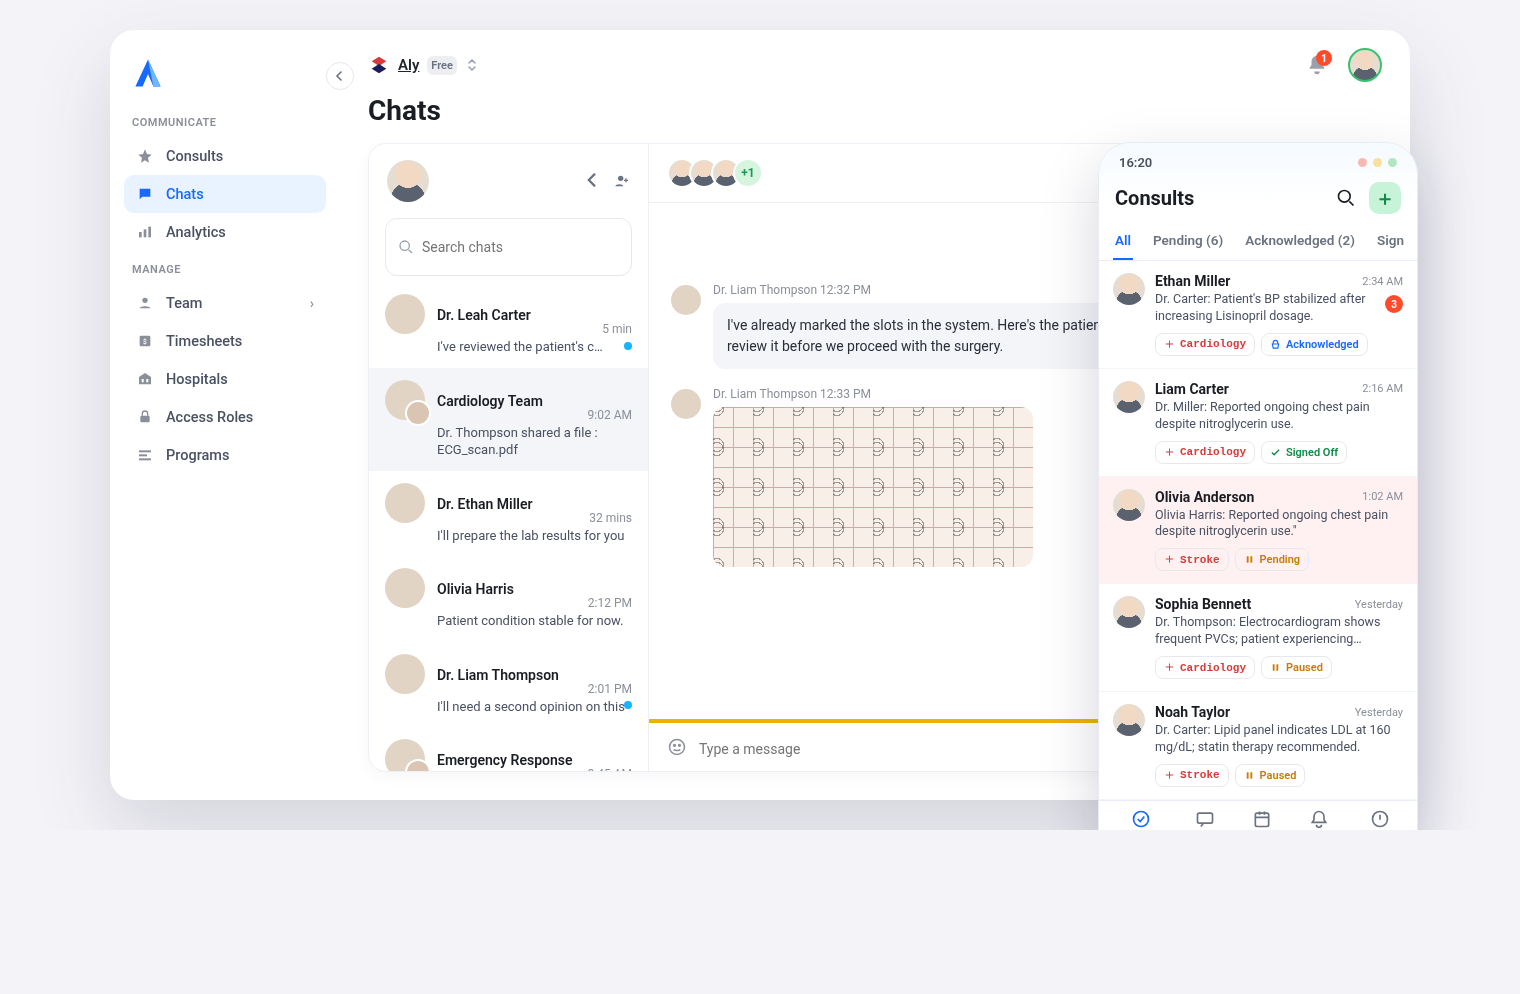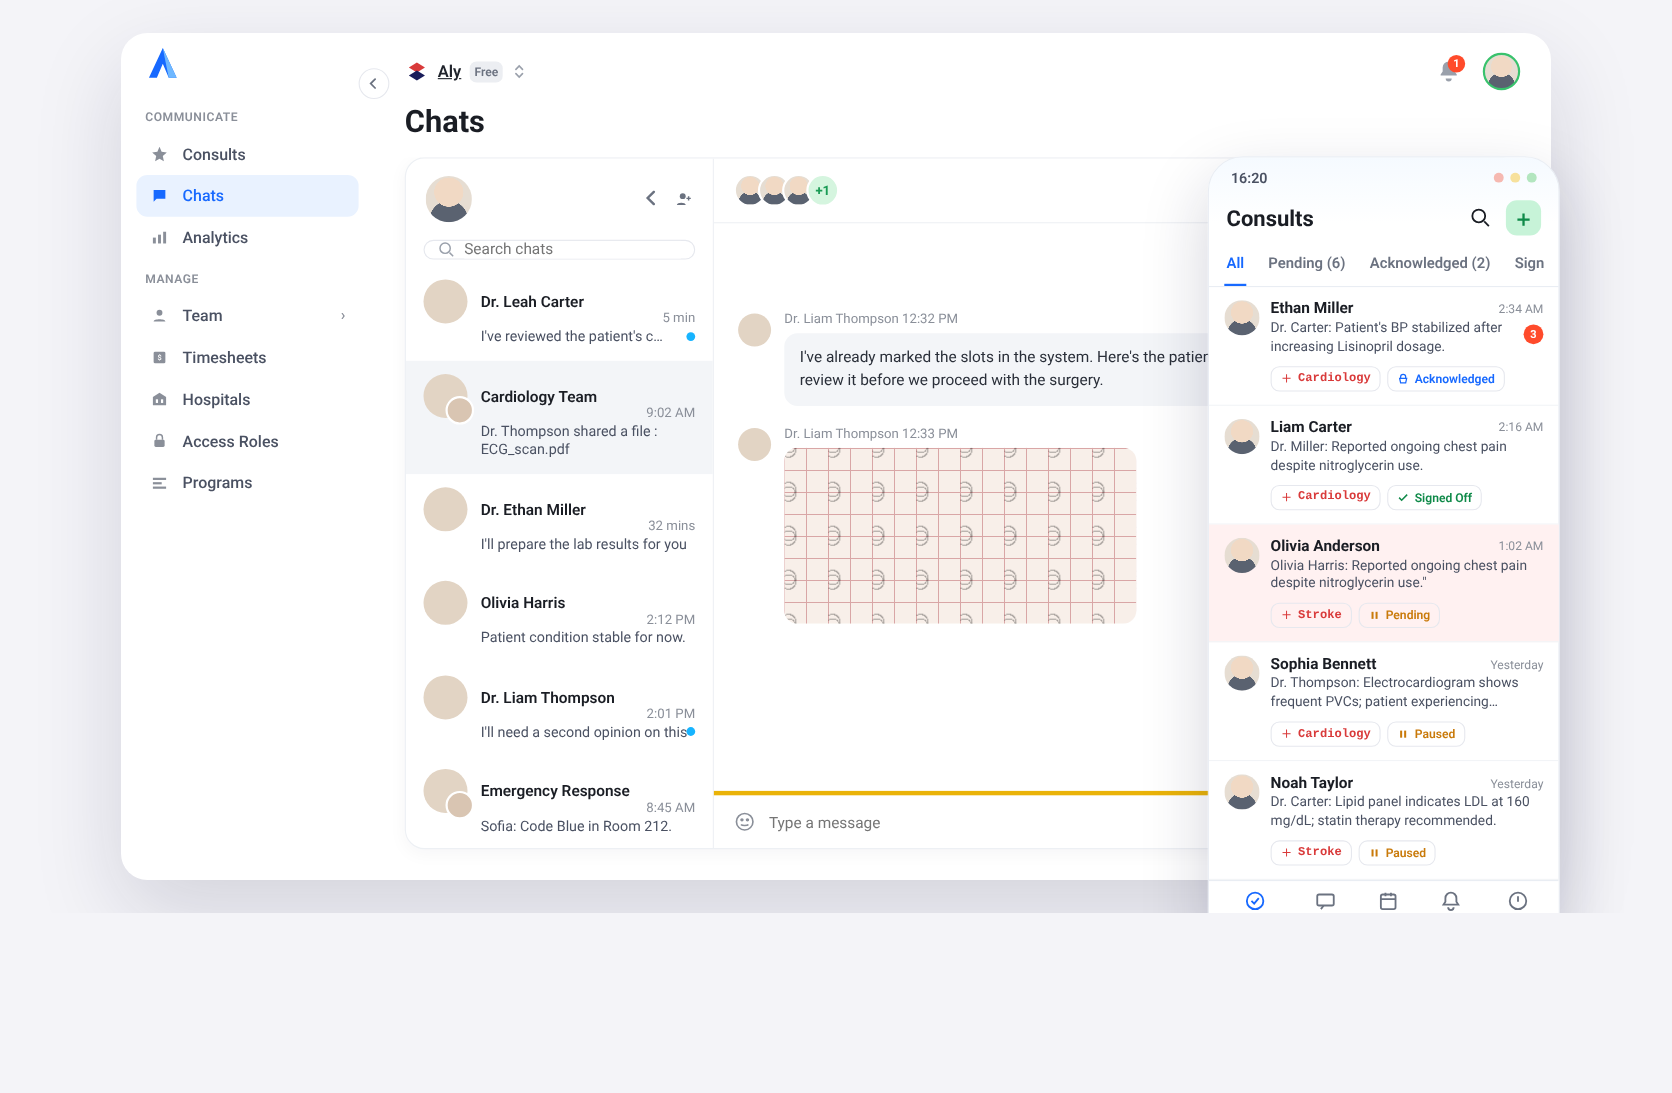--- a/index.html
+++ b/index.html
@@ -3,21 +3,21 @@
 <meta charset="utf-8">
 <style>
   * { box-sizing: border-box; margin: 0; padding: 0; font-family: -apple-system, BlinkMacSystemFont, "Segoe UI", Roboto, Helvetica, Arial, sans-serif; }
   body { background: #f4f4f8; display:flex; align-items:flex-start; justify-content:center; }
   .app-window {
     width: 1300px; height: 770px; background:#fff; border-radius:24px; margin:30px;
     box-shadow: 0 30px 80px rgba(20,20,60,.15);
     display:flex; position:relative; overflow:visible;
   }
   
-  .sidebar { width:230px; padding:6px 14px; border-right:none; position:relative;}
+  .sidebar { width:230px; padding:22px 14px; border-right:none; position:relative;}
   .logo { width:36px; height:36px; margin:4px 0 24px 6px; }
   .side-section-label { color:#8a8f99; font-size:11px; font-weight:600; letter-spacing:.5px; margin:12px 8px 8px; }
   .side-item {
     display:flex; align-items:center; gap:12px; padding:10px 12px; border-radius:10px;
     color:#4a5162; font-size:14.5px; font-weight:500; cursor:pointer;
   }
   .side-item.active { background:#e9f2ff; color:#1769ff; }
   .side-item .ico { width:18px; height:18px; display:inline-flex; align-items:center; justify-content:center; color:#8a8f99;}
   .side-item.active .ico { color:#1769ff;}
   .side-item .chev { margin-left:auto; color:#8a8f99; font-size:14px;}
@@ -44,21 +44,21 @@
   .chat-card {
     flex:1; display:flex; background:#fff; border:1px solid #edf0f4; border-radius:18px;
     box-shadow:0 4px 16px rgba(20,20,60,.04); overflow:hidden; min-height:0;
   }
   .chat-list { width:280px; border-right:1px solid #eef0f4; display:flex; flex-direction:column;}
   .chat-list-head { display:flex; align-items:center; padding:16px 18px 6px; gap:8px;}
   .self-avatar { width:42px; height:42px; border-radius:50%; background:#c9b8a7;}
   .cl-head-actions { margin-left:auto; display:flex; gap:14px; color:#6b7280;}
   .search-box {
     margin:10px 16px 6px; border:1px solid #e6e8ee; border-radius:12px; display:flex; 
-    padding:0 12px; gap:8px; color:#9aa0ab;
+    padding:20px 12px; gap:8px; color:#9aa0ab;
   }
   .search-box input { border:none; outline:none; font-size:14px; width:100%; color:#333;}
   .conv { padding:12px 16px 12px; display:flex; gap:12px; cursor:pointer; position:relative;}
   .conv.active { background:#f3f5f8;}
   .conv .av { width:40px; height:40px; border-radius:50%; background:#e2d4c4; flex-shrink:0; position:relative;}
   .conv .av .presence { position:absolute; right:-1px; bottom:-1px; width:12px; height:12px; border-radius:50%; background:#22c55e; border:2px solid #fff;}
   .conv .av.group::after{content:""; position:absolute; right:-6px; bottom:-6px; width:22px; height:22px; border-radius:50%; background:#d9c5b2; border:2px solid #fff;}
   .conv .body { flex:1; min-width:0;}
   .conv .row1 { display:flex; justify-content:space-between; align-items:center; gap:0;}
   .conv .name { font-weight:600; font-size:14px; color:#1a1d24; white-space:nowrap; overflow:hidden; text-overflow:ellipsis;}

